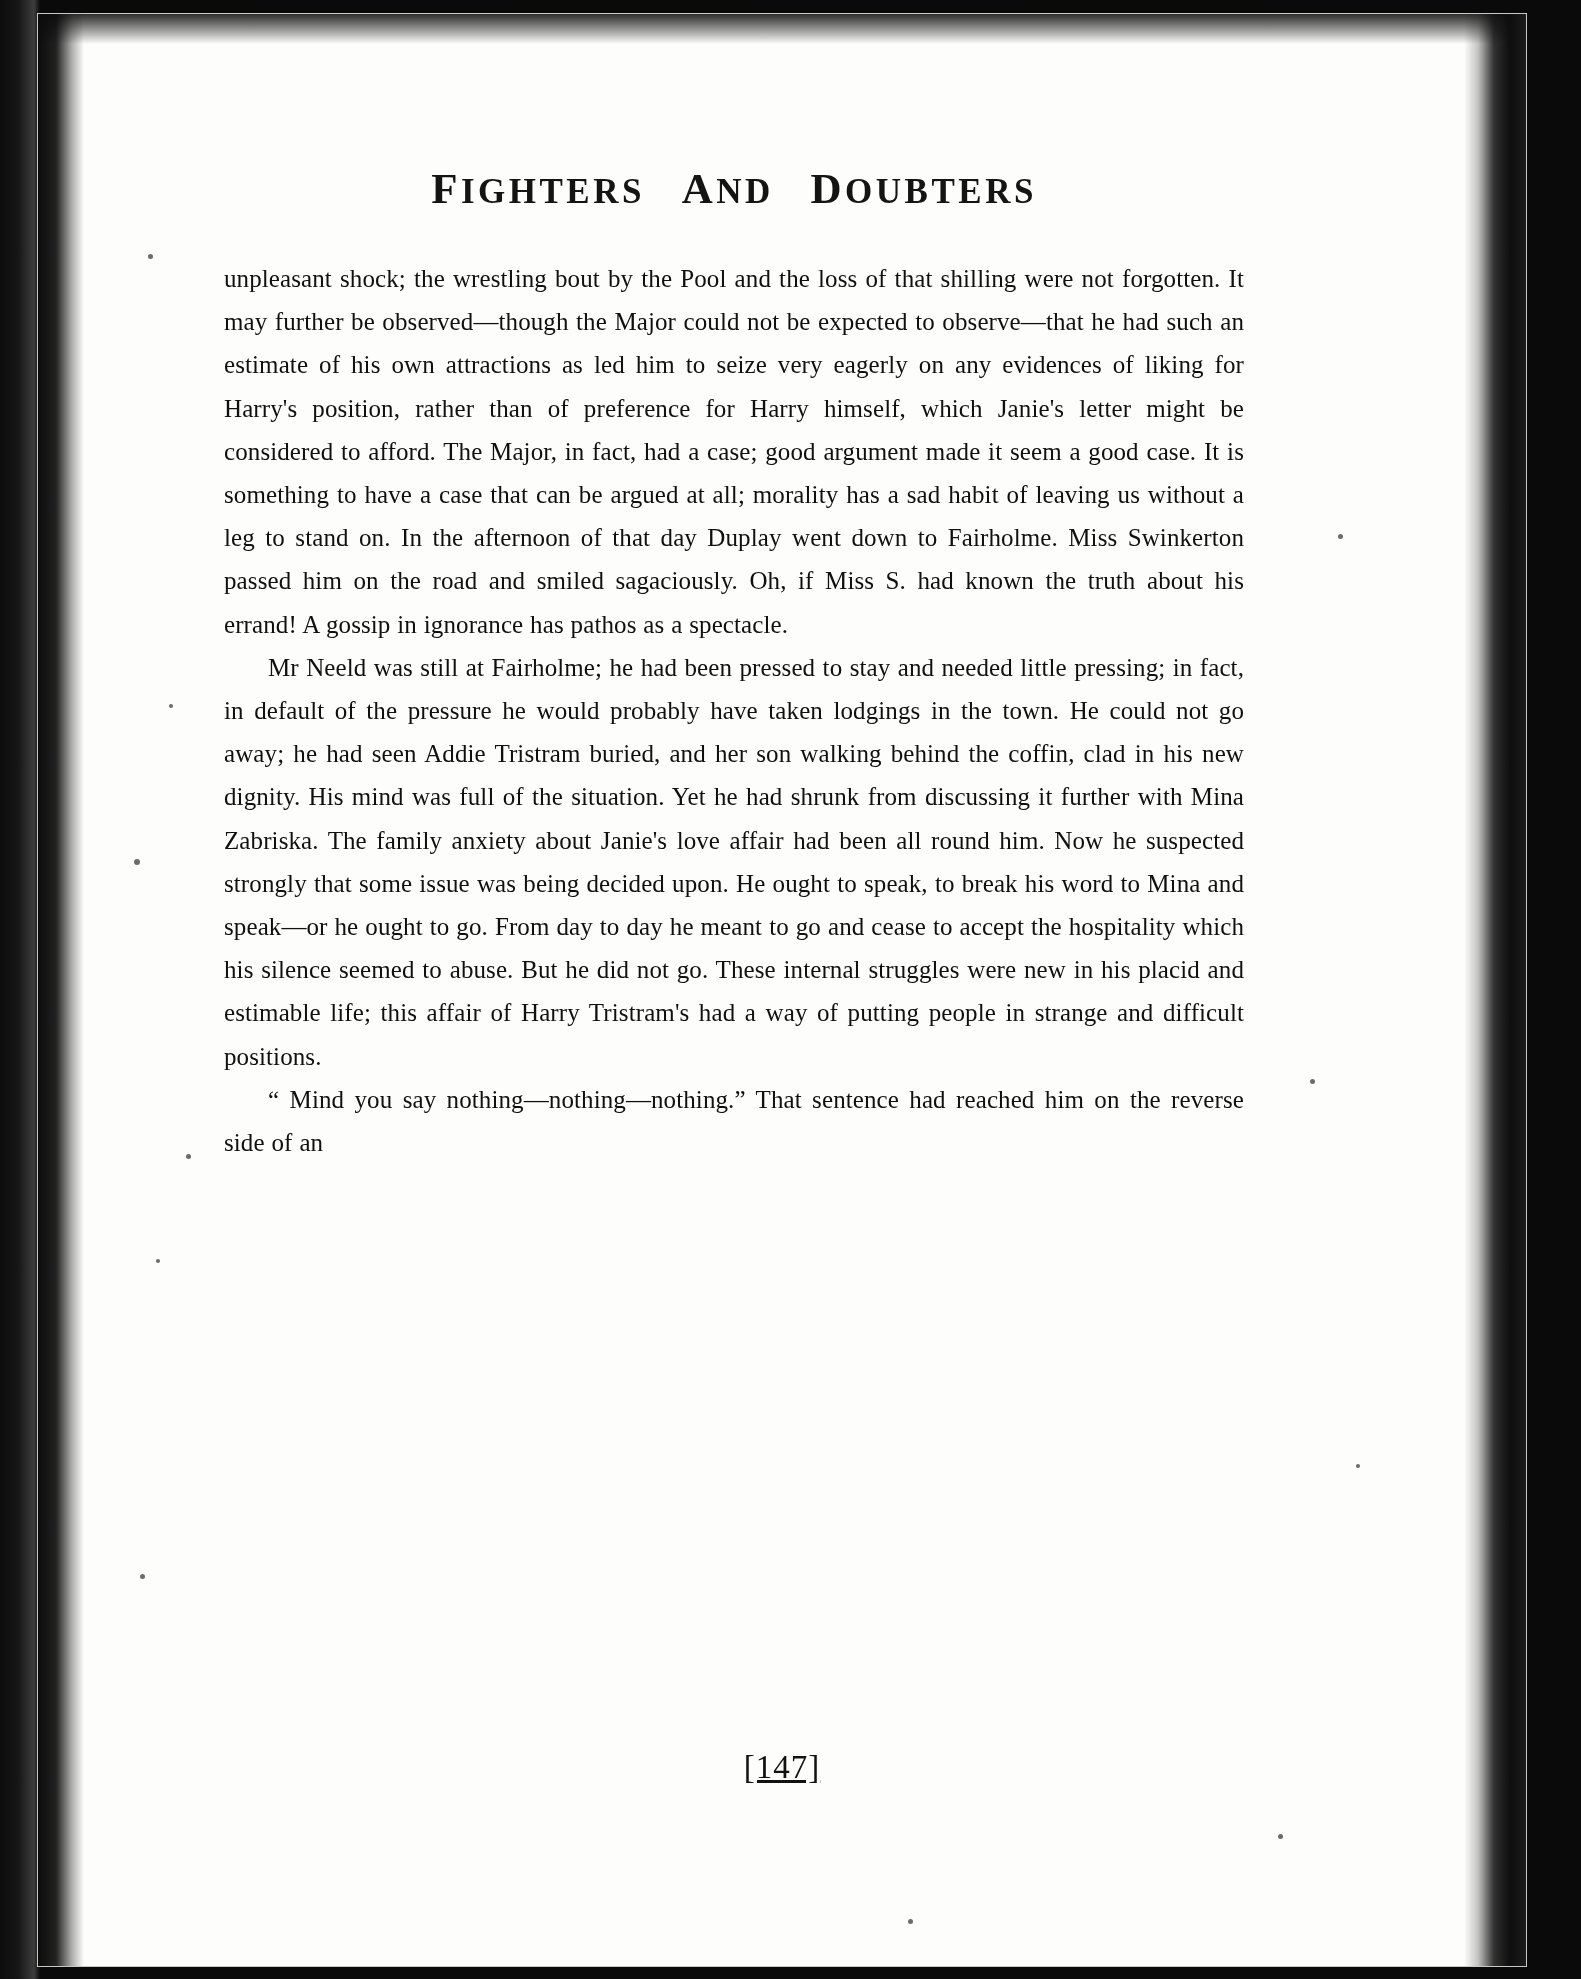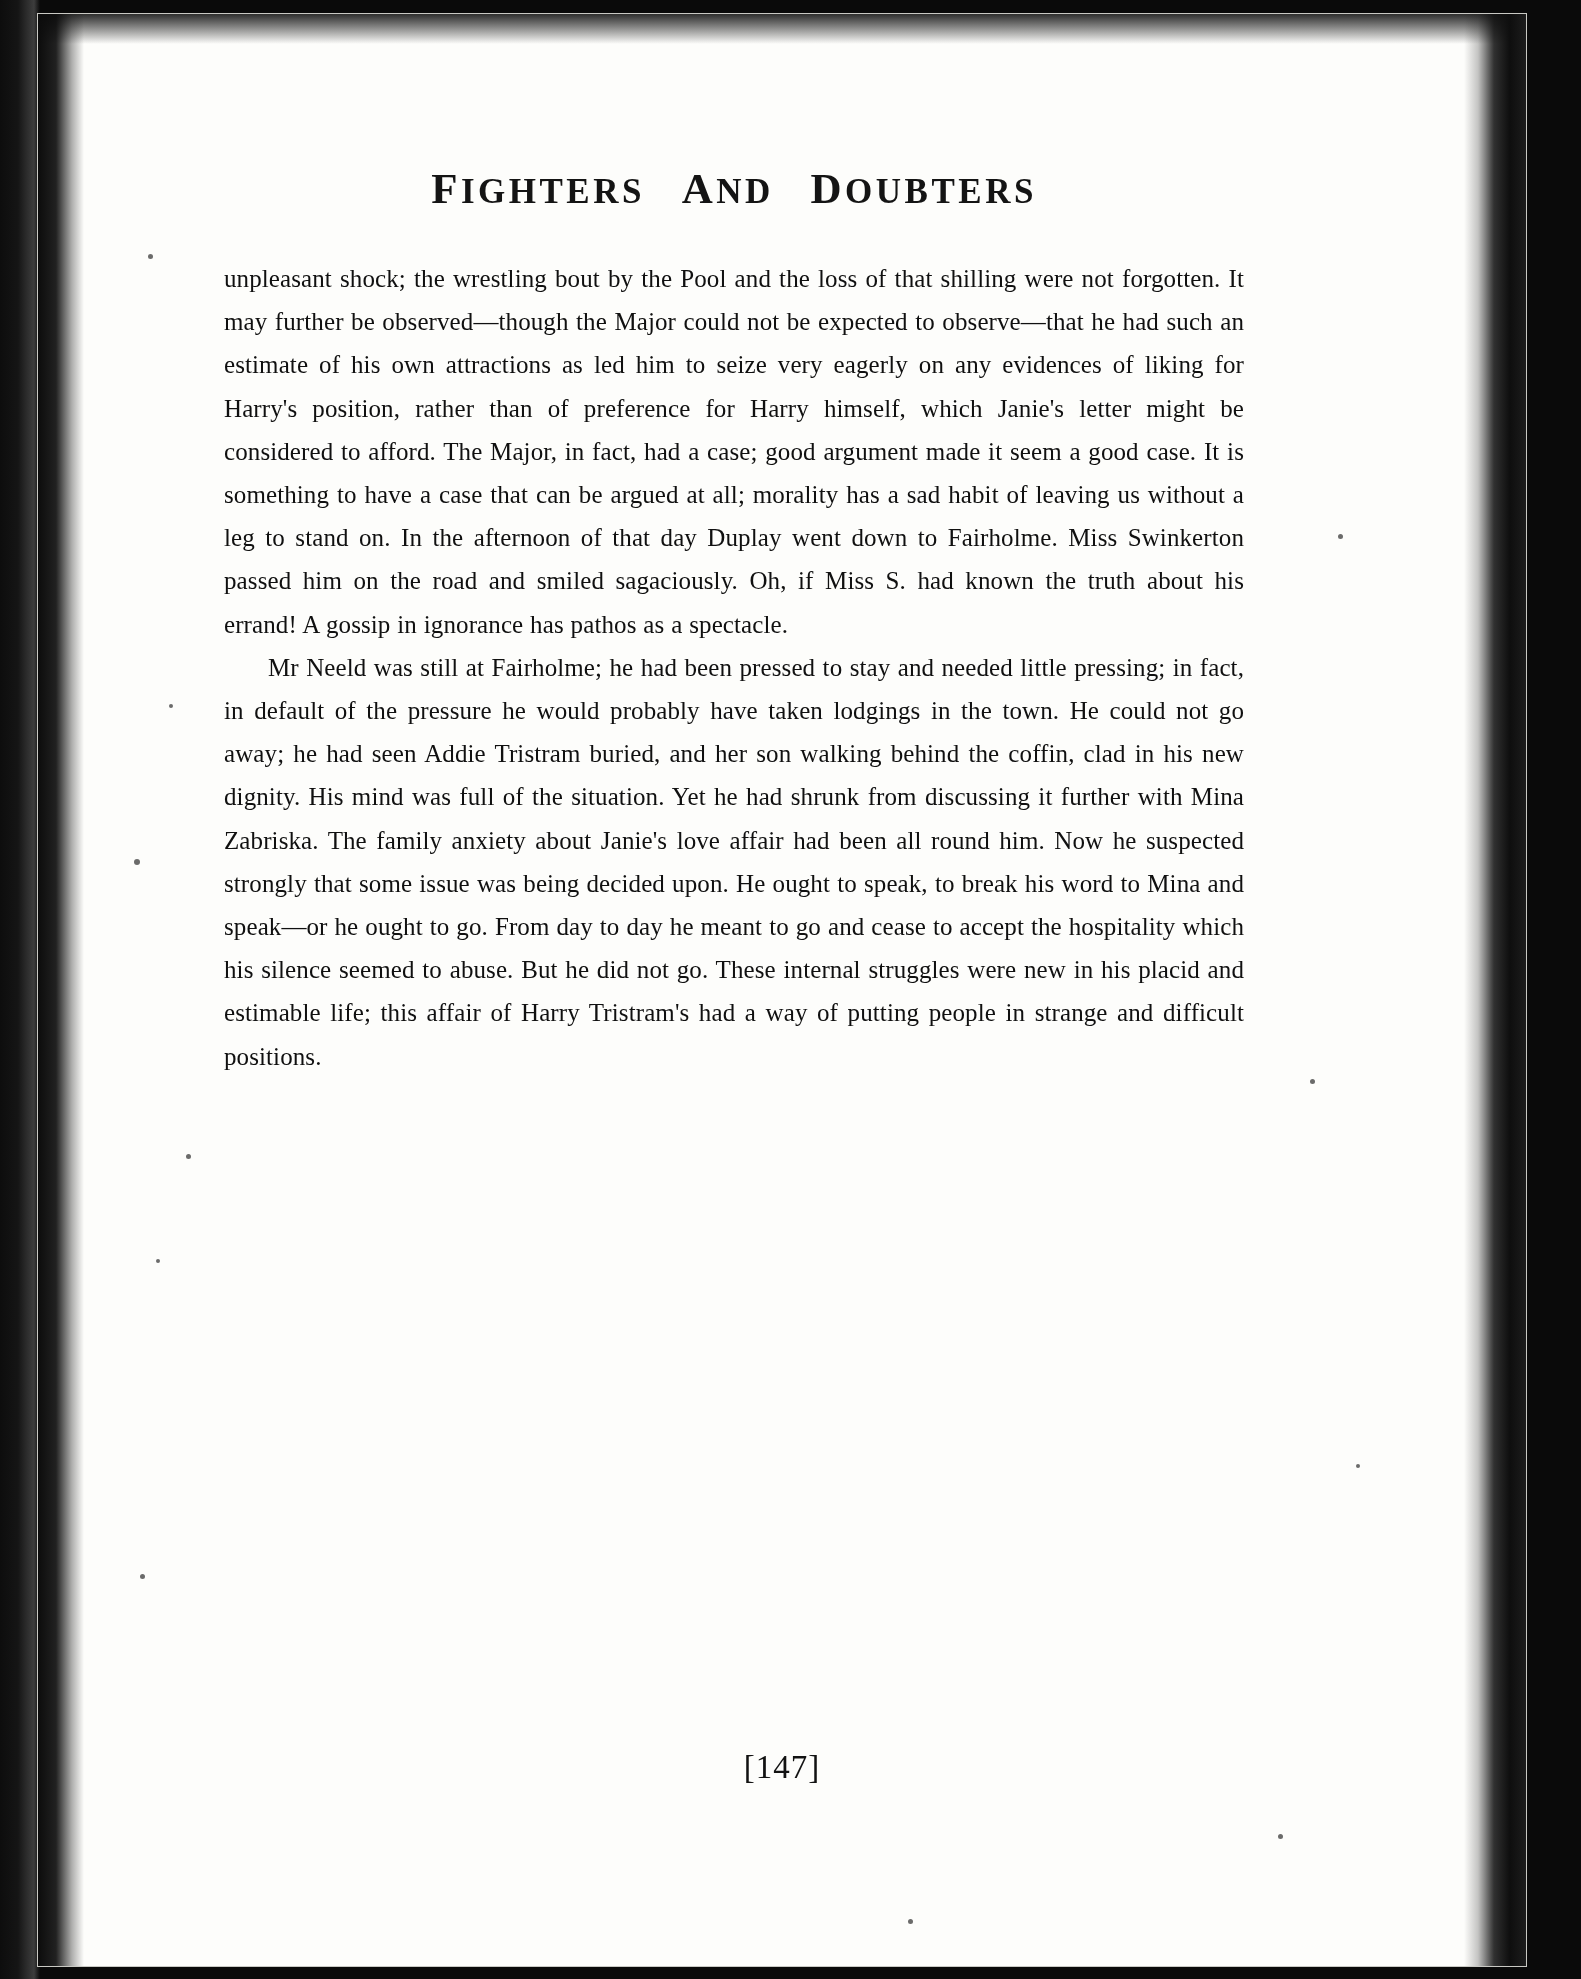--- a/index.html
+++ b/index.html
@@ -111,20 +111,21 @@
 
   .folio {
     position: absolute;
     left: 0;
     right: 0;
     top: 1735px;
     text-align: center;
     font-size: 33px;
     color: #121212;
     letter-spacing: 1px;
+    text-decoration: underline;
   }
 
   
   .speck {
     position: absolute;
     background: #3a3a3a;
     border-radius: 50%;
     opacity: 0.75;
   }
 </style>
@@ -150,19 +151,20 @@
     <div class="speck" style="left:1240px; top:1820px; width:5px; height:5px;"></div>
     <div class="speck" style="left:870px; top:1905px; width:5px; height:5px;"></div>
 
     <div class="textblock">
 
       <h1 class="running-head"><span class="cap">F</span>IGHTERS   <span class="cap">A</span>ND   <span class="cap">D</span>OUBTERS</h1>
 
       <div class="body-text">
         <p>unpleasant shock; the wrestling bout by the Pool and the loss of that shilling were not forgotten.  It may further be observed—though the Major could not be expected to observe—that he had such an estimate of his own attractions as led him to seize very eagerly on any evidences of liking for Harry's position, rather than of preference for Harry himself, which Janie's letter might be considered to afford.  The Major, in fact, had a case; good argument made it seem a good case. It is something to have a case that can be argued at all; morality has a sad habit of leaving us without a leg to stand on.  In the afternoon of that day Duplay went down to Fairholme.  Miss Swinkerton passed him on the road and smiled sagaciously.  Oh, if Miss S. had known the truth about his errand!  A gossip in ignorance has pathos as a spectacle.</p>
         <p class="indent">Mr Neeld was still at Fairholme; he had been pressed to stay and needed little pressing; in fact, in default of the pressure he would probably have taken lodgings in the town.  He could not go away; he had seen Addie Tristram buried, and her son walking behind the coffin, clad in his new dignity.  His mind was full of the situation.  Yet he had shrunk from discussing it further with Mina Zabriska.  The family anxiety about Janie's love affair had been all round him.  Now he suspected strongly that some issue was being decided upon.  He ought to speak, to break his word to Mina and speak—or he ought to go.  From day to day he meant to go and cease to accept the hospitality which his silence seemed to abuse.  But he did not go.  These internal struggles were new in his placid and estimable life; this affair of Harry Tristram's had a way of putting people in strange and difficult positions.</p>
+        <p class="indent">“ Mind you say nothing—nothing—nothing.”  That sentence had reached him on the reverse side of an</p>
       </div>
     </div>
 
     <div class="folio">[147]</div>
 
   </div>
 </div>
 
 </body></html>

